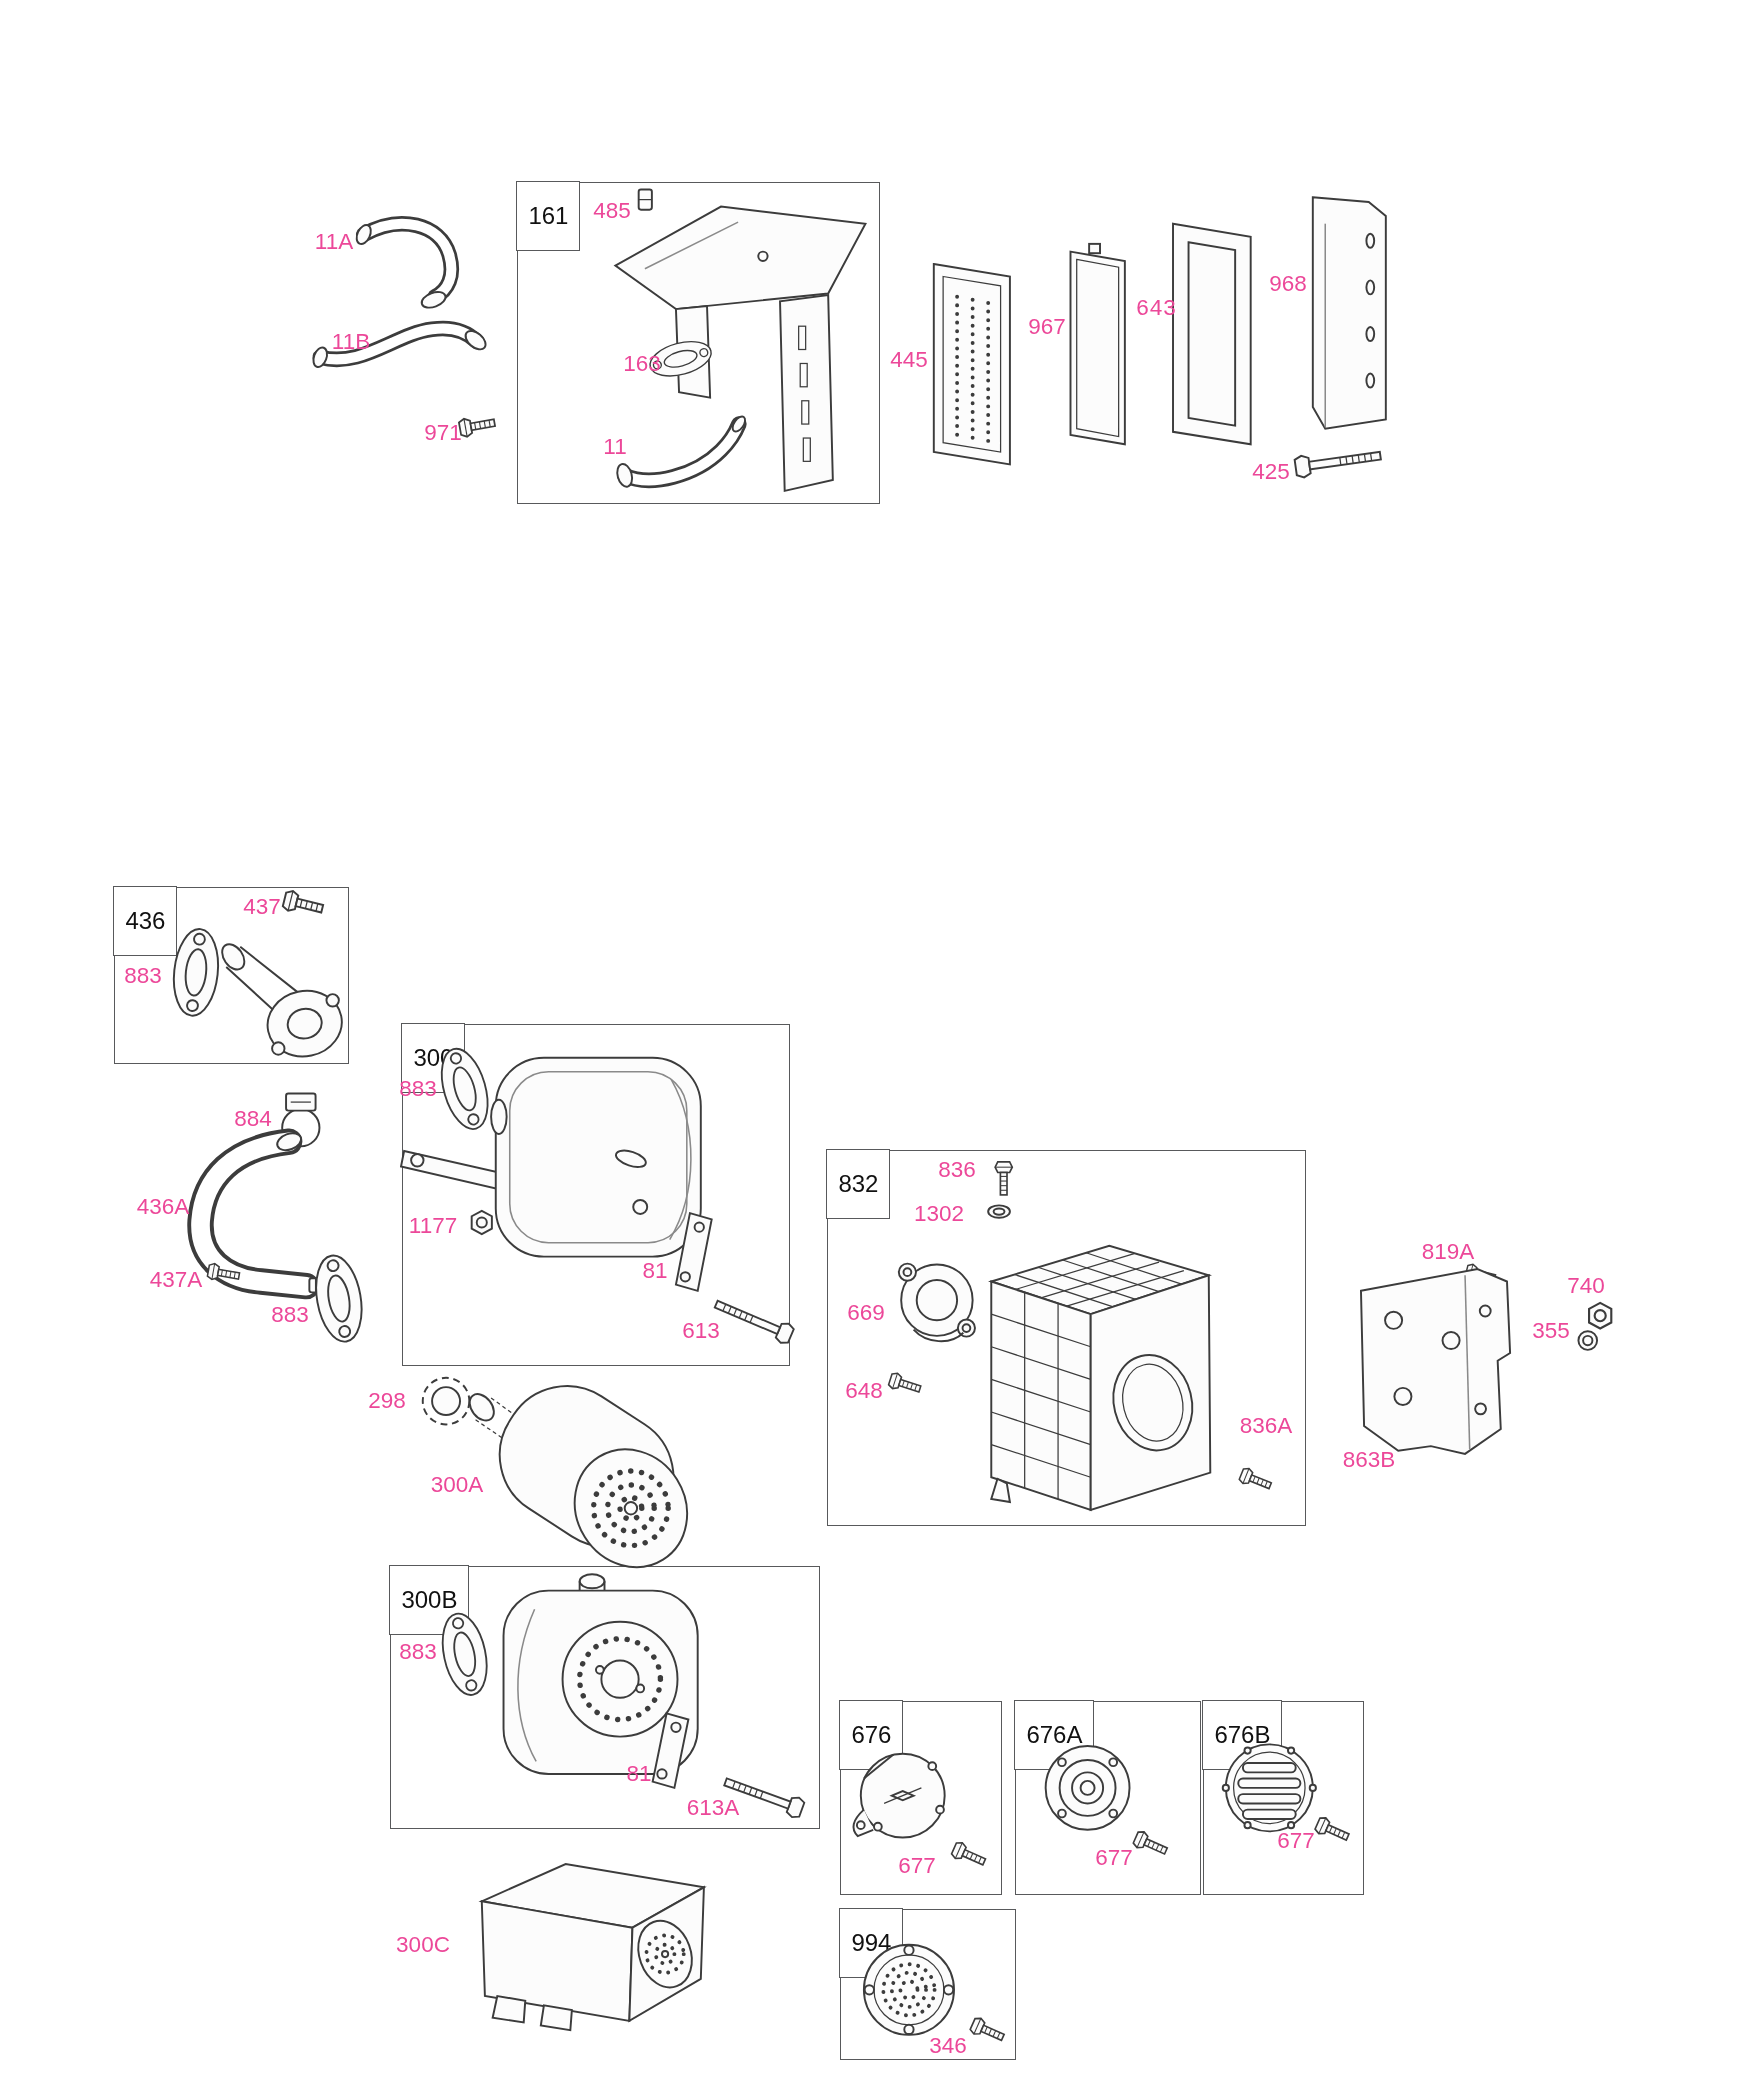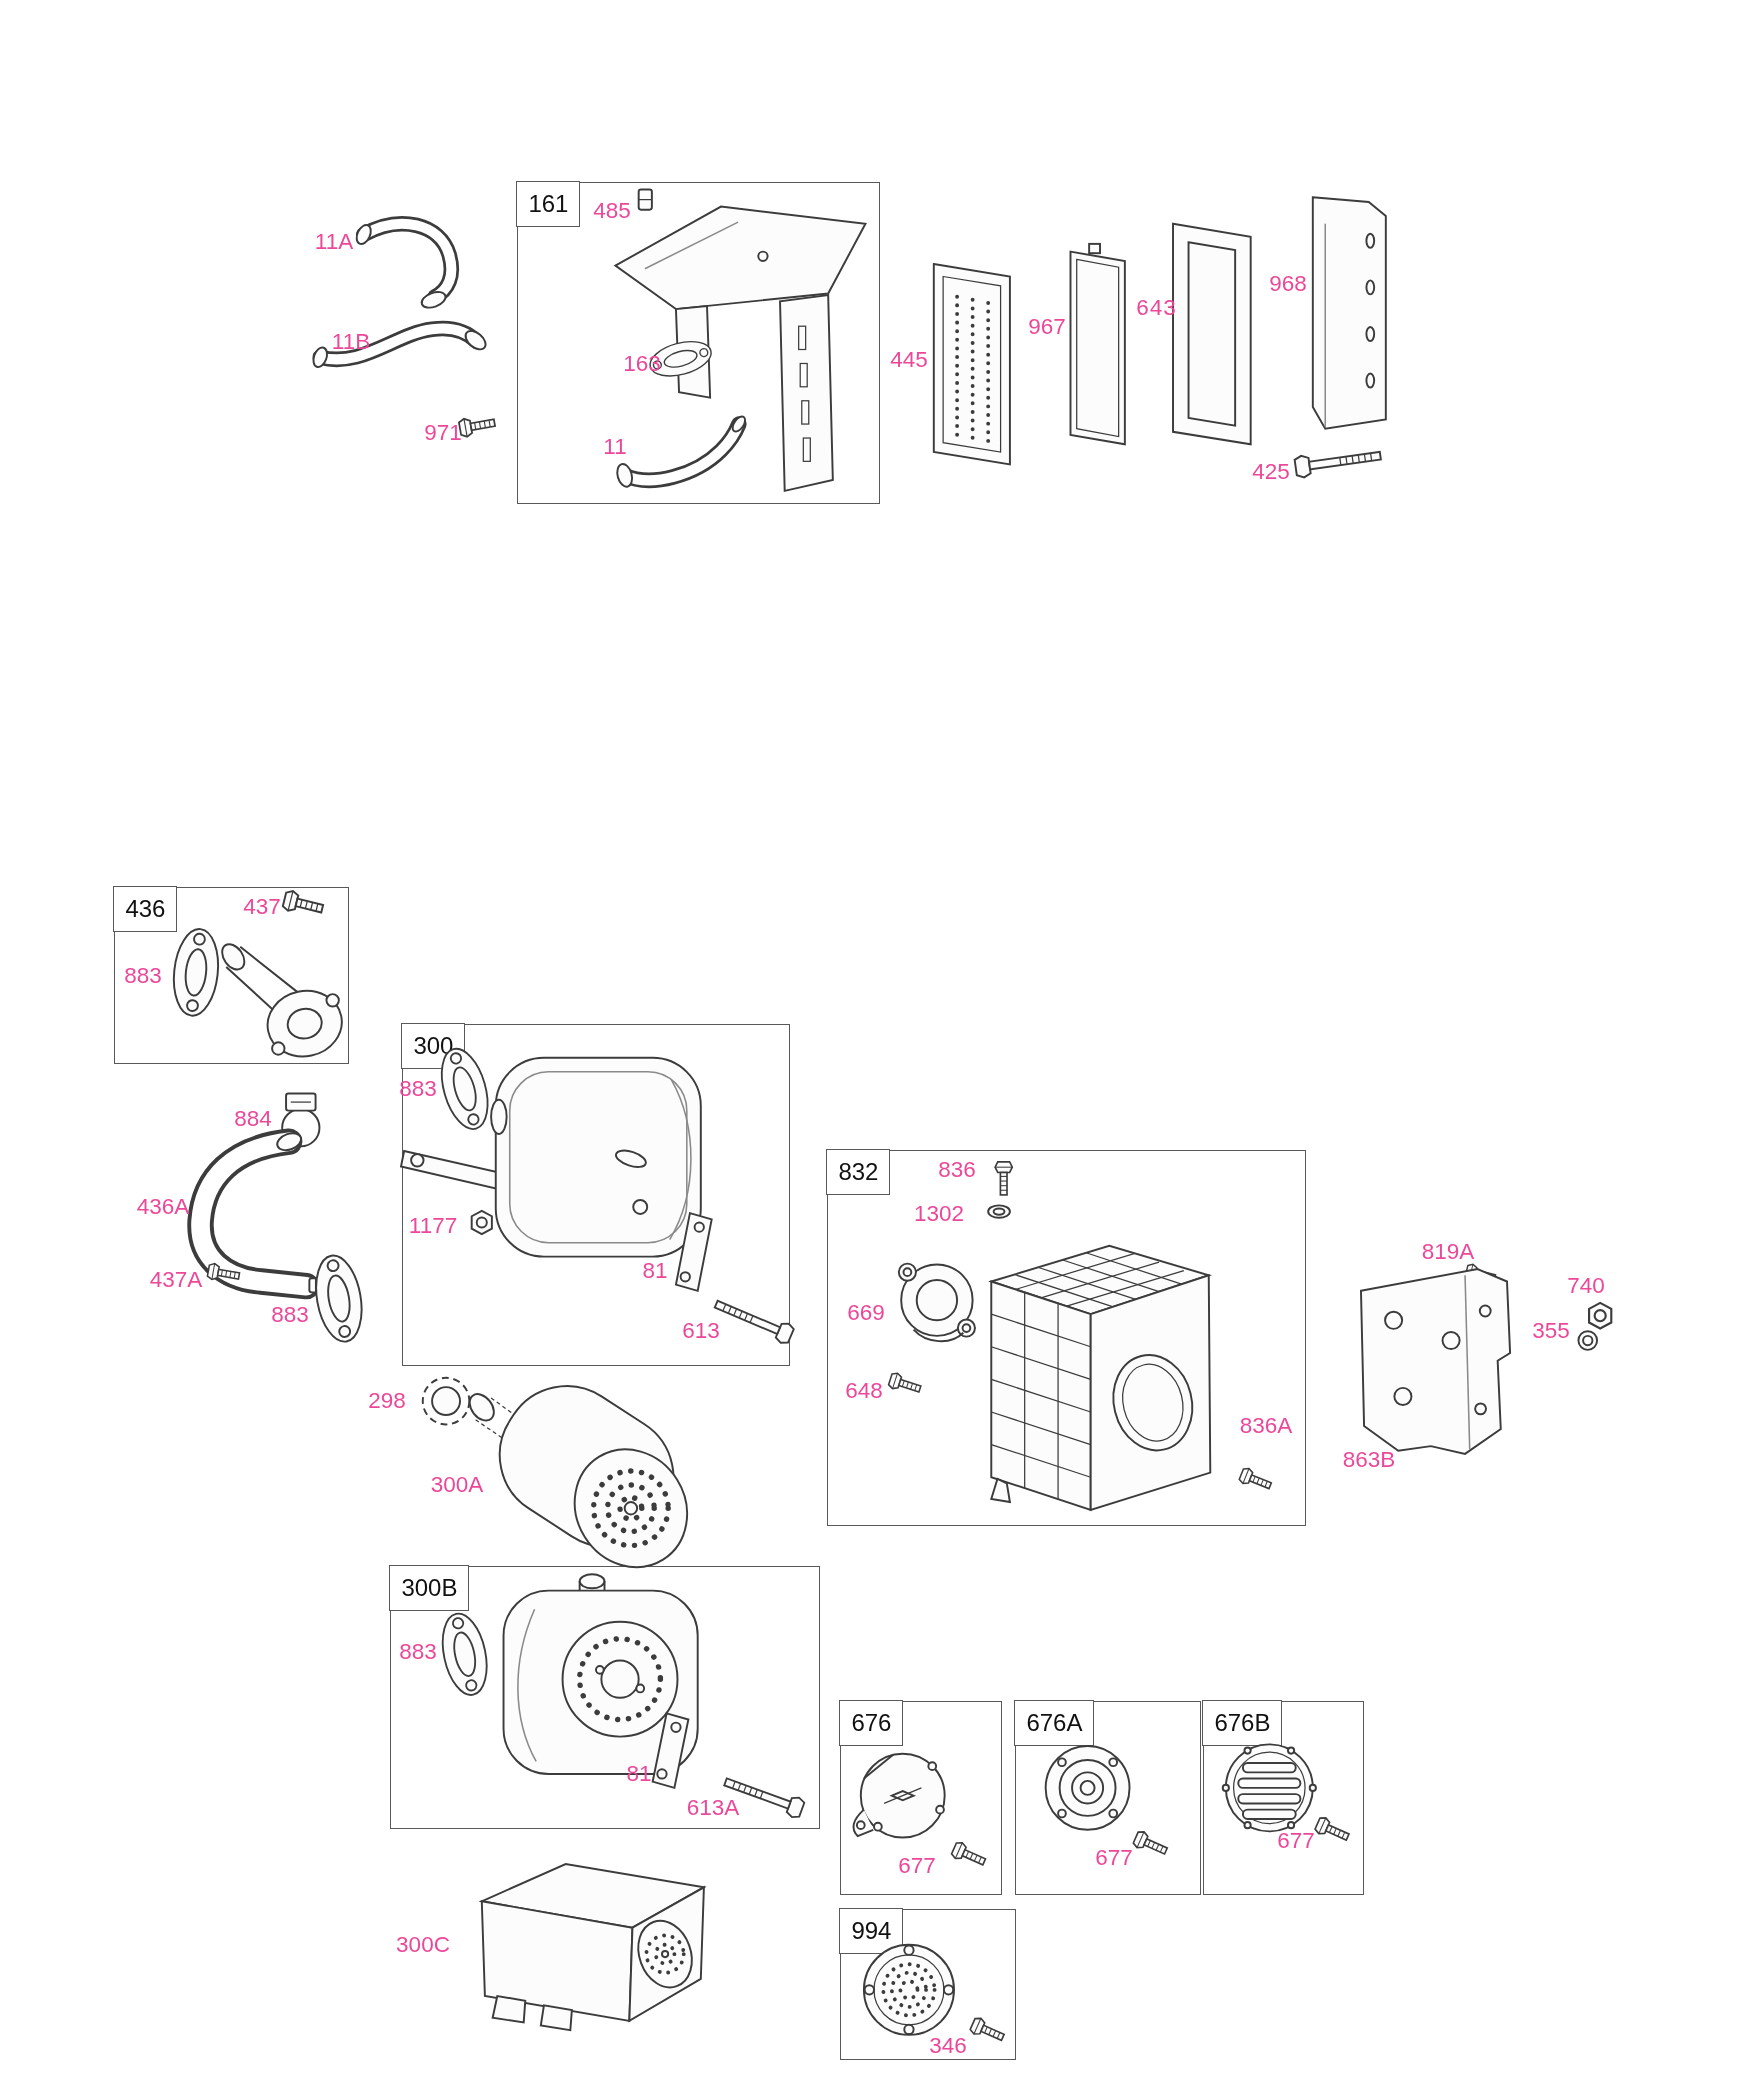--- a/index.html
+++ b/index.html
@@ -6,21 +6,21 @@
   html,body { margin:0; padding:0; }
   body {
     width:1748px; height:2097px; background:#ffffff;
     font-family:"Liberation Sans", sans-serif; position:relative; overflow:hidden;
   }
   #stage { position:absolute; left:0; top:0; width:1748px; height:2097px; }
   .group-box { position:absolute; border:1.6px solid #58595b; }
   .group-tag {
     position:absolute; top:-1.6px; left:-1.6px;
     border:1.6px solid #58595b; background:#ffffff;
-    padding:7px 11px; font-size:24px; color:#111; line-height:1.25;
+    padding:19px 11px; font-size:24px; color:#111; line-height:1.25;
   }
   .part-label {
     position:absolute; transform:translate(-50%,-50%);
     font-size:22.5px; color:#ec4899; white-space:nowrap;
   }
   svg#art { position:absolute; left:0; top:0; }
   .pf   { fill:#fcfcfc; stroke:#3c3c3c; stroke-width:2.5; }
   .ln   { fill:none; stroke:#3c3c3c; stroke-width:2.5; }
   .lnt  { fill:none; stroke:#3c3c3c; stroke-width:1.6; }
   .seam { fill:none; stroke:#8a8a8a; stroke-width:2; }

